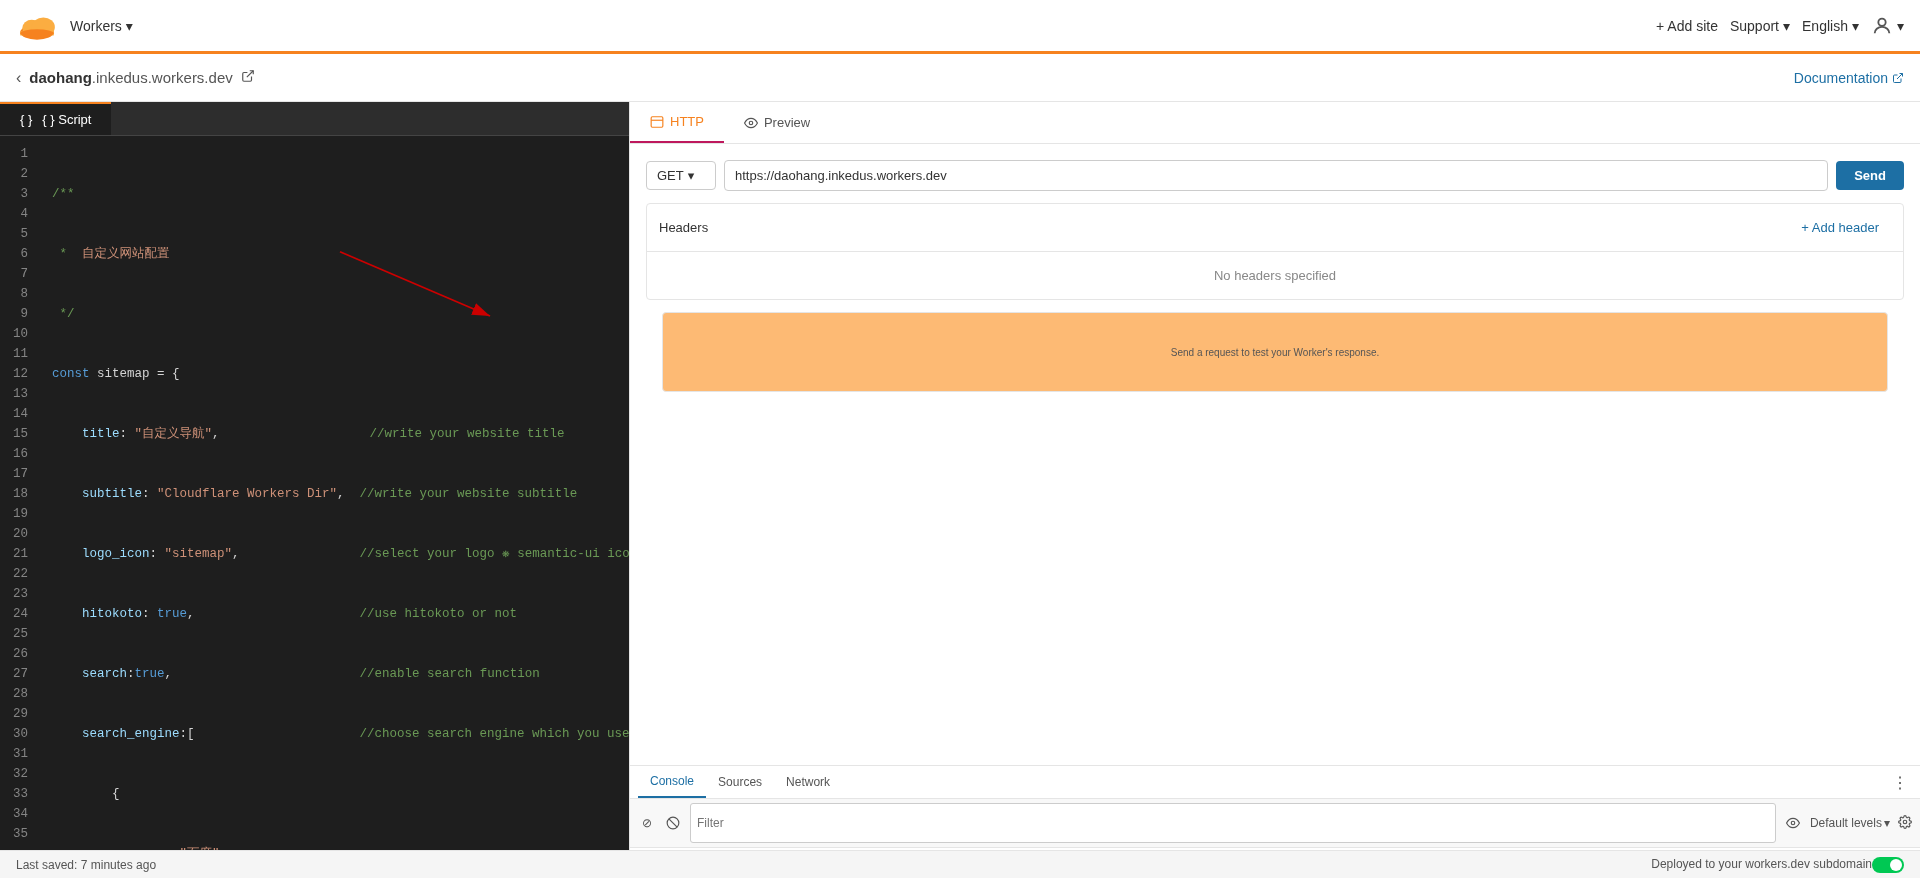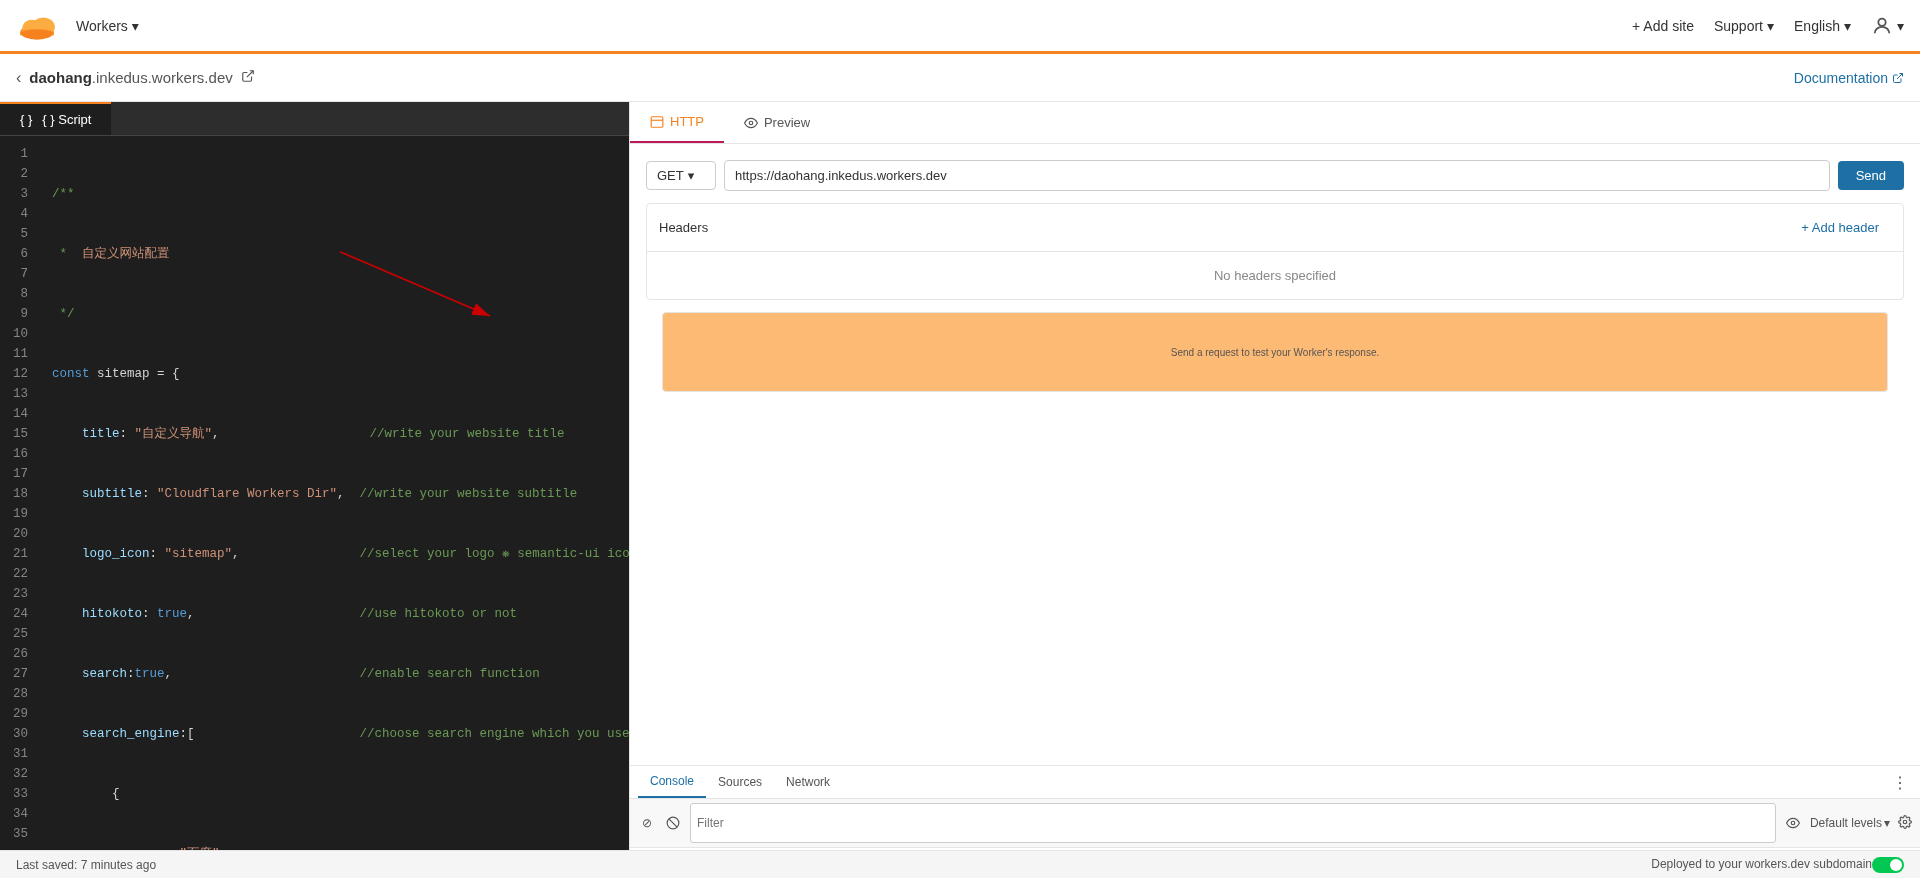--- a/index.html
+++ b/index.html
@@ -12,41 +12,41 @@
       border-bottom: 3px solid #f6821f;
       display: flex;
       align-items: center;
       padding: 0 16px;
       position: relative;
       z-index: 100;
     }
     .logo-area {
       display: flex;
       align-items: center;
-      gap: 10px;
+      gap: 4px;
     }
     .logo-icon {
       width: 42px;
       height: 42px;
     }
     .workers-btn {
       display: flex;
       align-items: center;
       gap: 4px;
       font-size: 14px;
       color: #333;
       cursor: pointer;
       padding: 4px 8px;
       border-radius: 4px;
     }
     .nav-right {
       margin-left: auto;
       display: flex;
       align-items: center;
-      gap: 20px;
+      gap: 12px;
     }
     .nav-right-item {
       display: flex;
       align-items: center;
       gap: 4px;
       font-size: 14px;
       color: #333;
       cursor: pointer;
     }
     .add-site-btn {
@@ -225,21 +225,21 @@
       outline: none;
     }
     .send-btn {
       background: #1d6fa4;
       color: #fff;
       border: none;
       border-radius: 4px;
       padding: 7px 18px;
       font-size: 13px;
       cursor: pointer;
-      font-weight: 400;
+      font-weight: 700;
     }
 
     .headers-section {
       border: 1px solid #e5e5e5;
       border-radius: 4px;
       overflow: hidden;
     }
     .headers-empty {
       padding: 16px;
       text-align: center;

